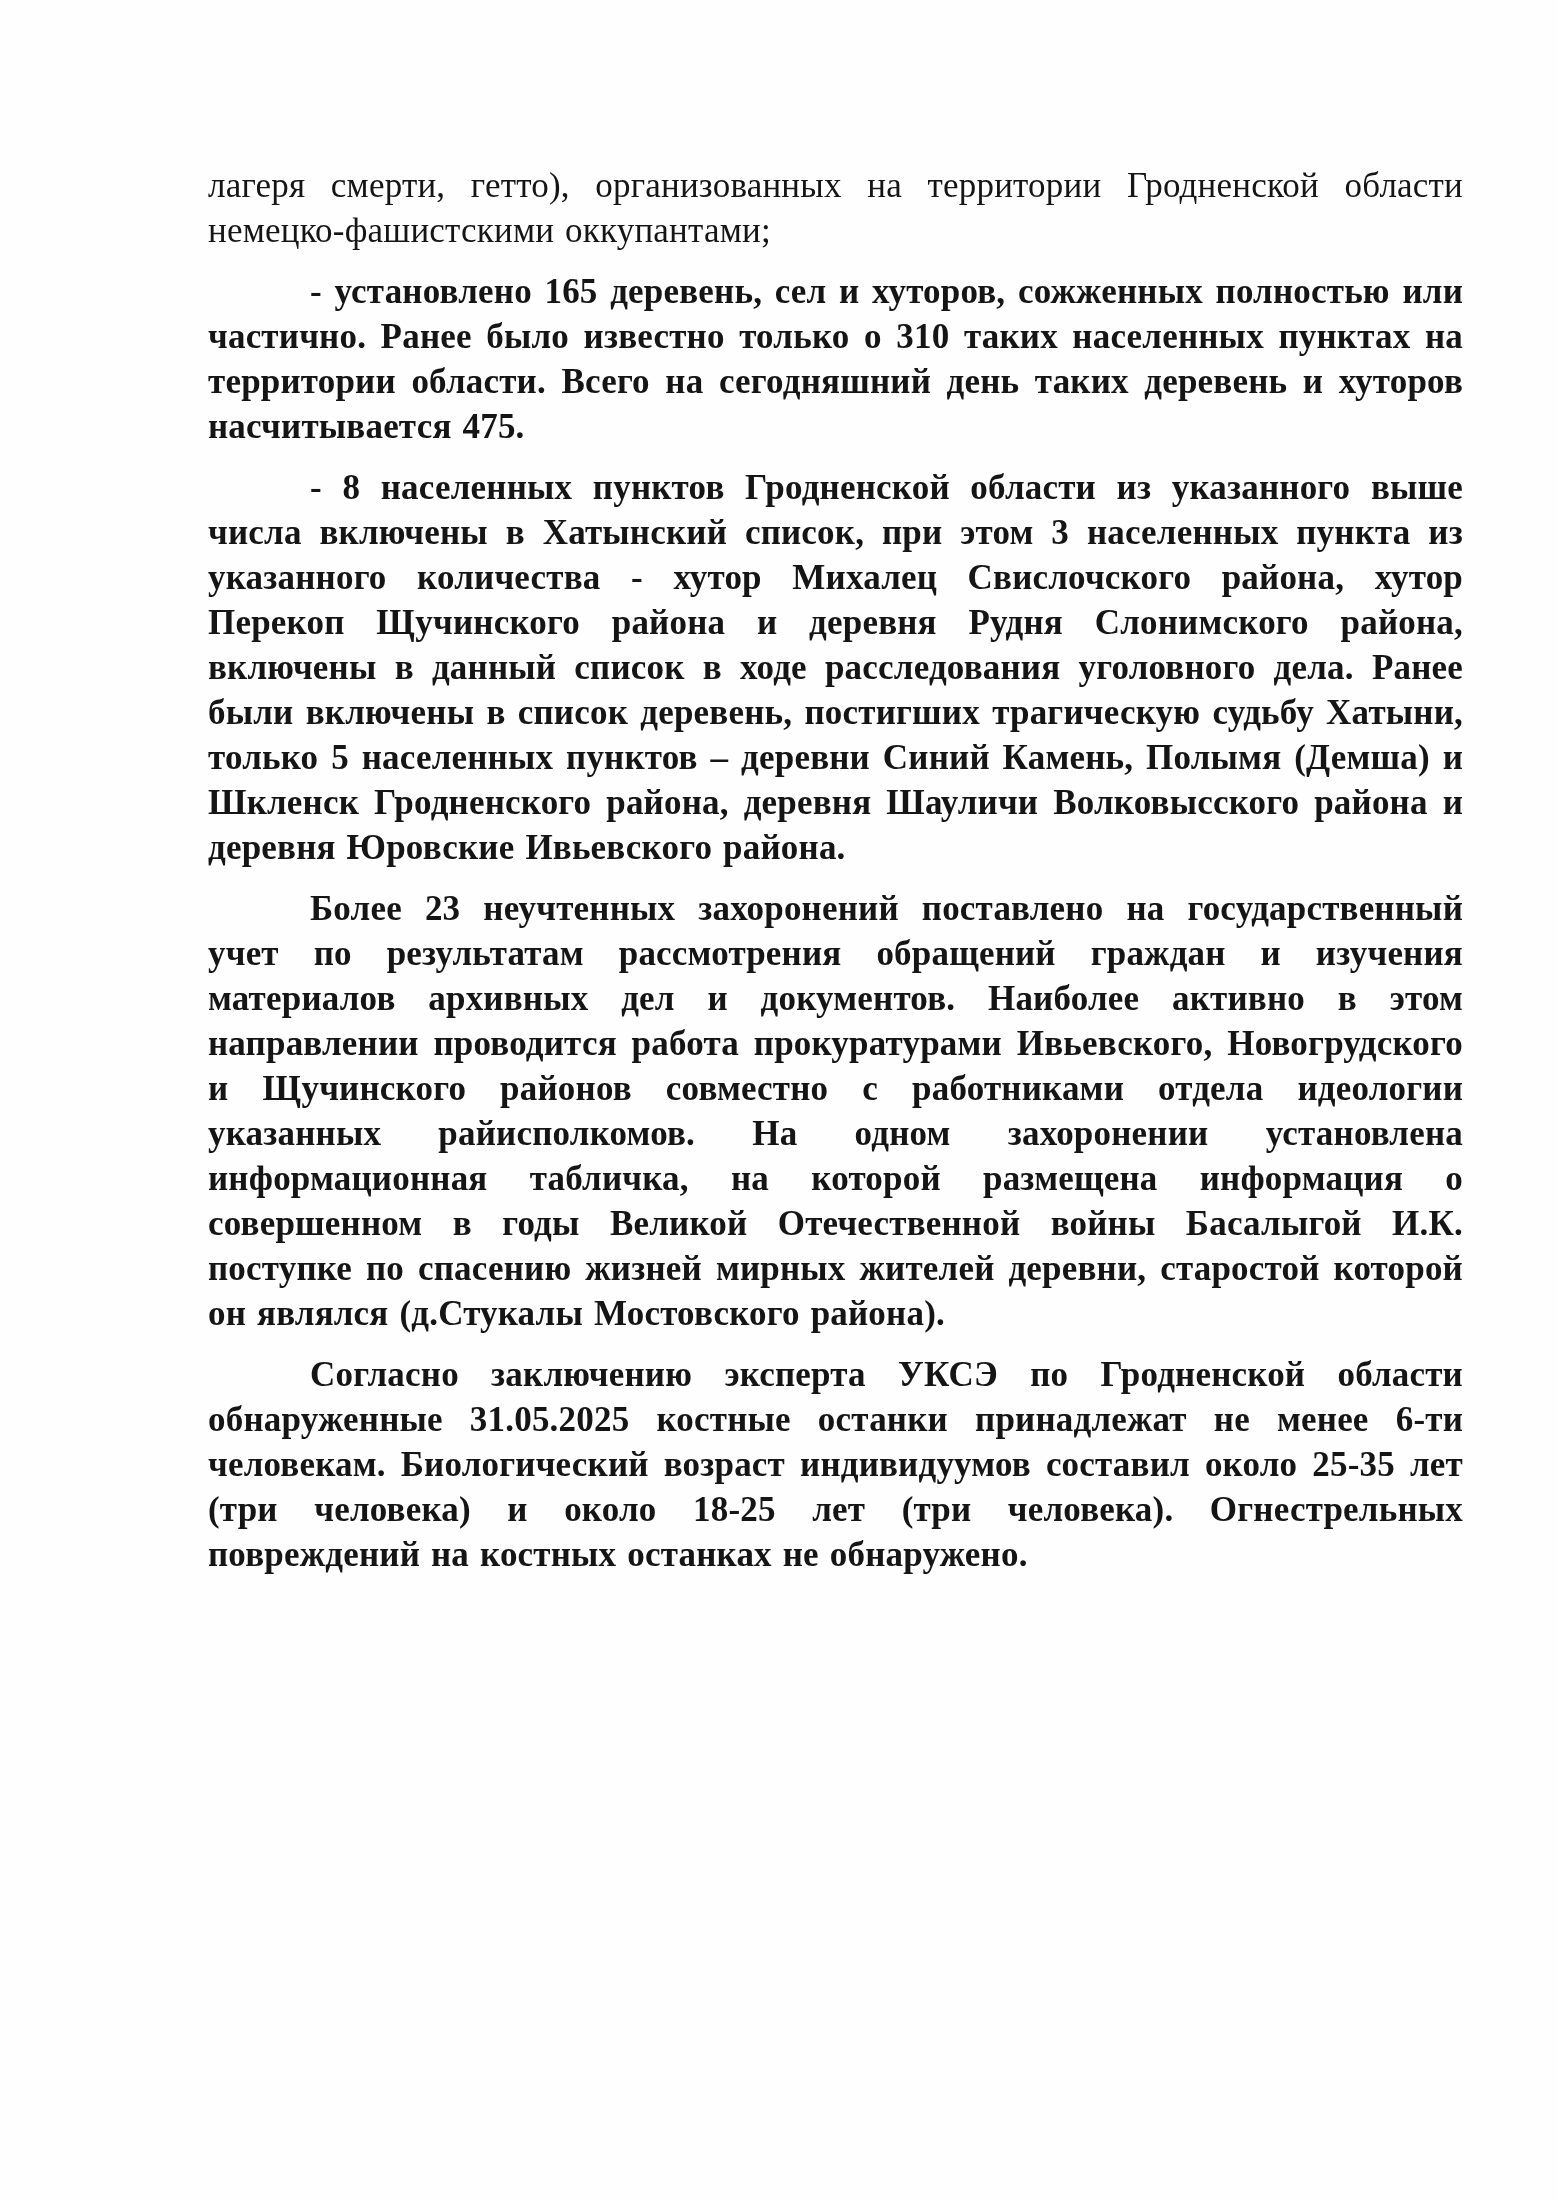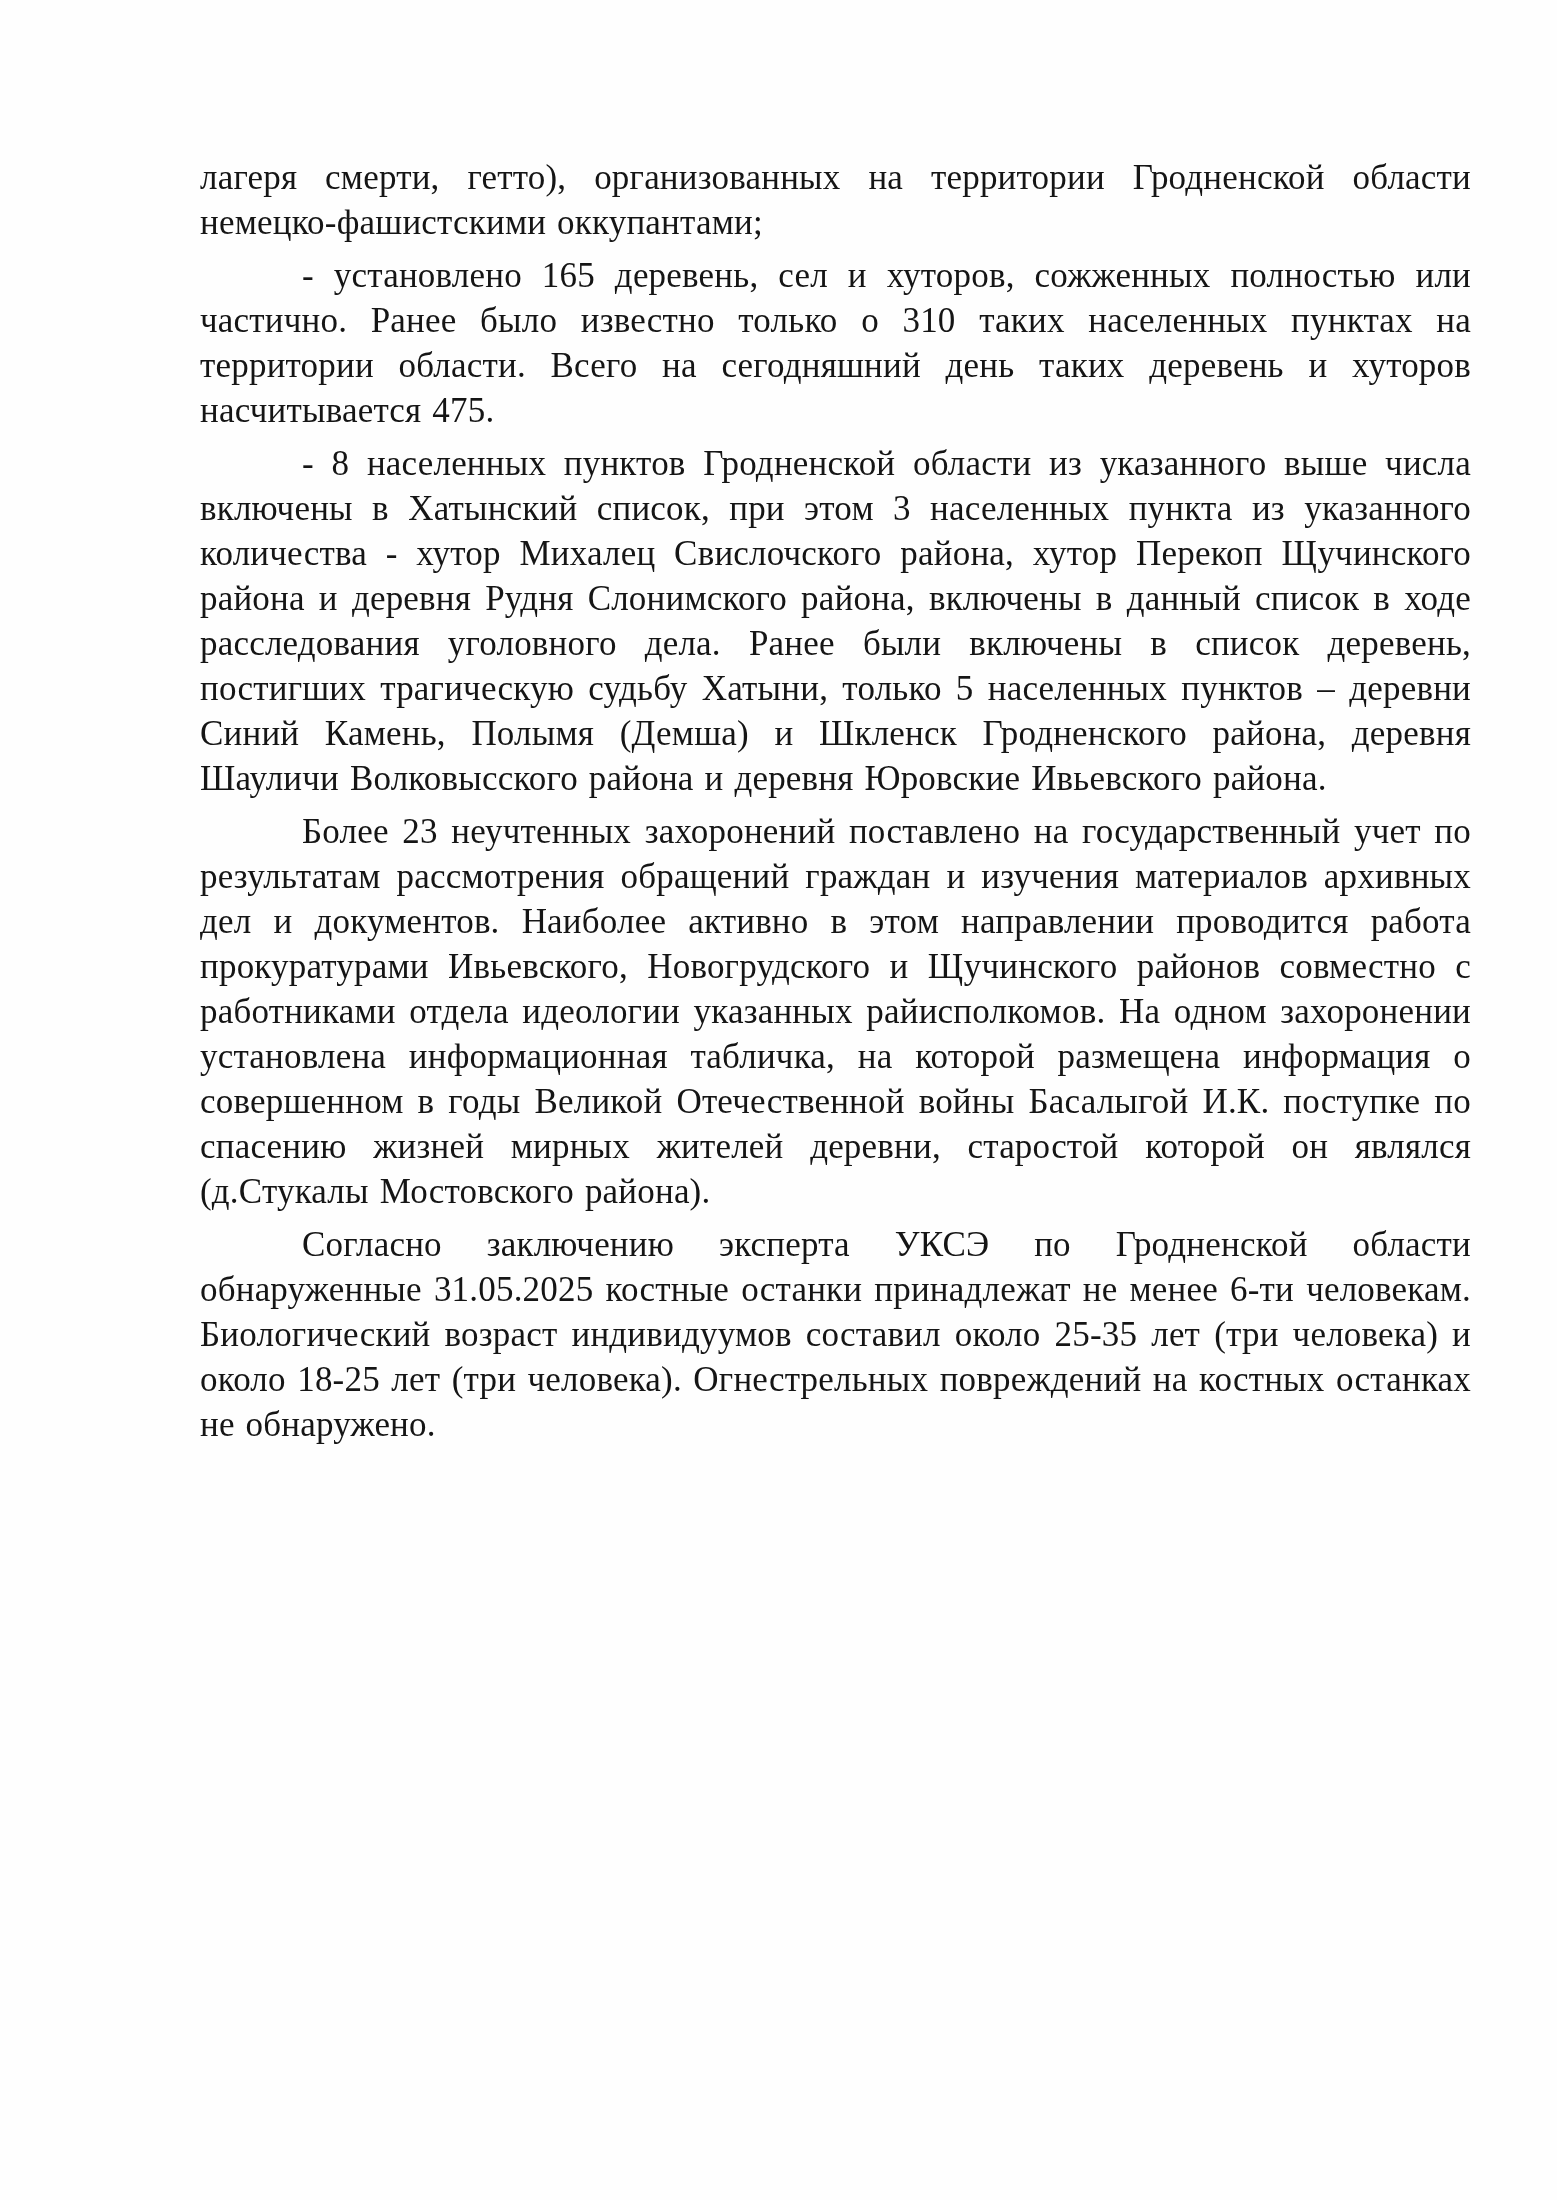--- a/index.html
+++ b/index.html
@@ -15,28 +15,29 @@
     background: #fefefe;
     color: #151515;
     font-family: "Liberation Serif", "DejaVu Serif", serif;
     font-size: 35px;
     line-height: 45px;
     box-sizing: border-box;
     padding: 147px 78px 40px 192px;
     overflow: hidden;
   }
   .doc-body p {
-    margin: 8px;
+    margin: 16px;
     padding: 0;
     text-align: justify;
     word-spacing: 2px;
     letter-spacing: 0.2px;
   }
   .doc-body p.indent {
     text-indent: 102px;
+    font-weight: bold;
   }
 </style>
 </head>
 <body>
 
 <div class="page">
   <div class="doc-body">
     <p>лагеря смерти, гетто), организованных на территории Гродненской области немецко-фашистскими оккупантами;</p>
     <p class="indent">- установлено 165 деревень, сел и хуторов, сожженных полностью или частично. Ранее было известно только о 310 таких населенных пунктах на территории области. Всего на сегодняшний день таких деревень и хуторов насчитывается 475.</p>
     <p class="indent">- 8 населенных пунктов Гродненской области из указанного выше числа включены в Хатынский список, при этом 3 населенных пункта из указанного количества - хутор Михалец Свислочского района, хутор Перекоп Щучинского района и деревня Рудня Слонимского района, включены в данный список в ходе расследования уголовного дела. Ранее были включены в список деревень, постигших трагическую судьбу Хатыни, только 5 населенных пунктов – деревни Синий Камень, Полымя (Демша) и Шкленск Гродненского района, деревня Шауличи Волковысского района и деревня Юровские Ивьевского района.</p>

